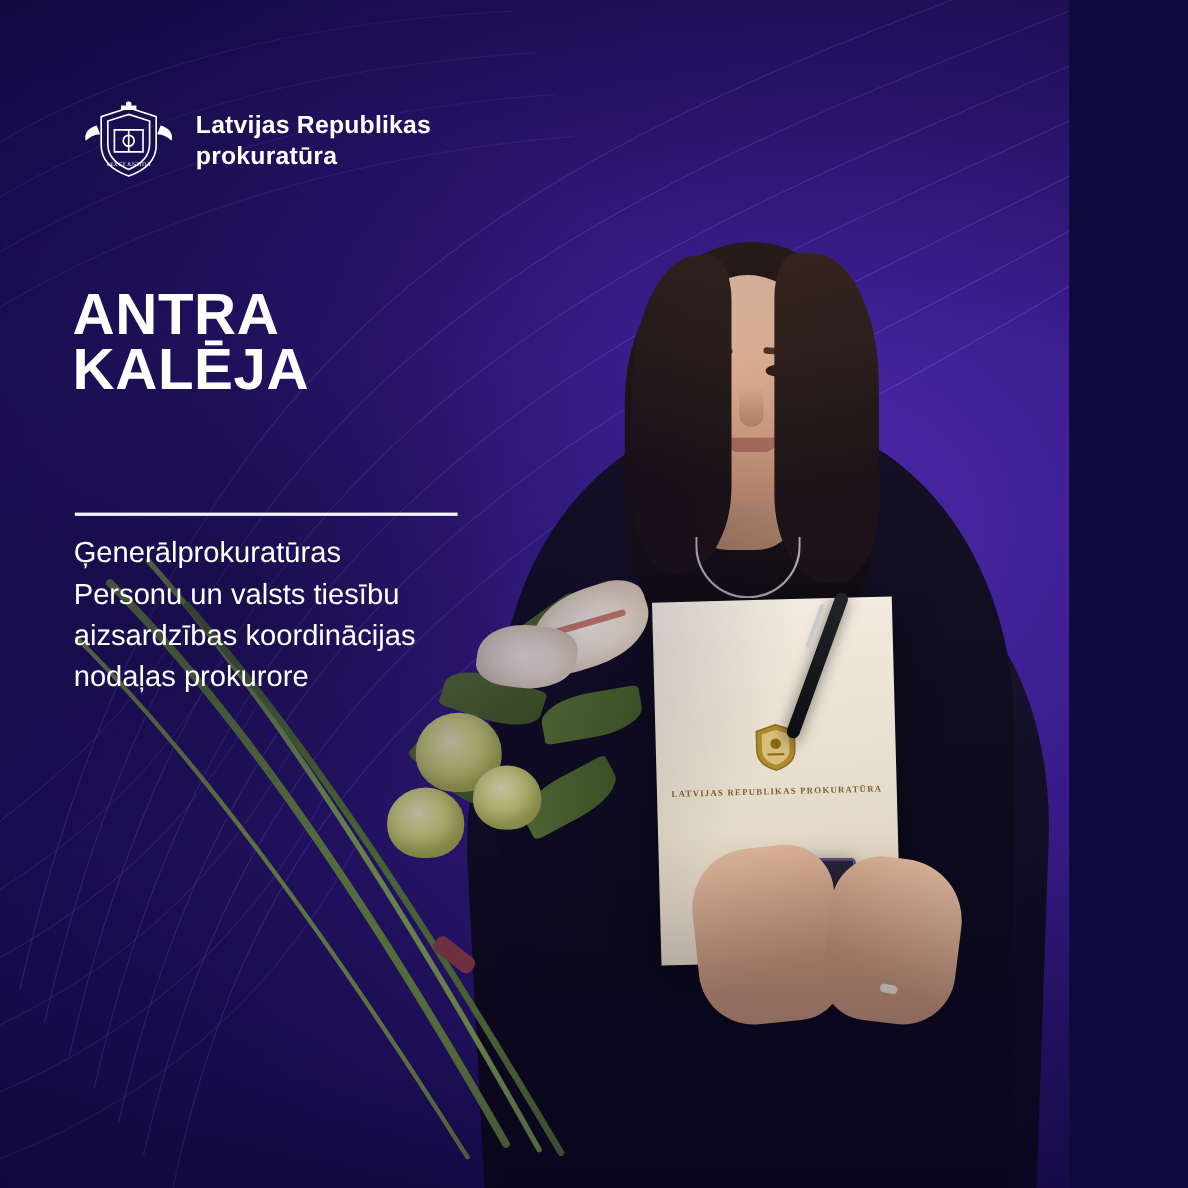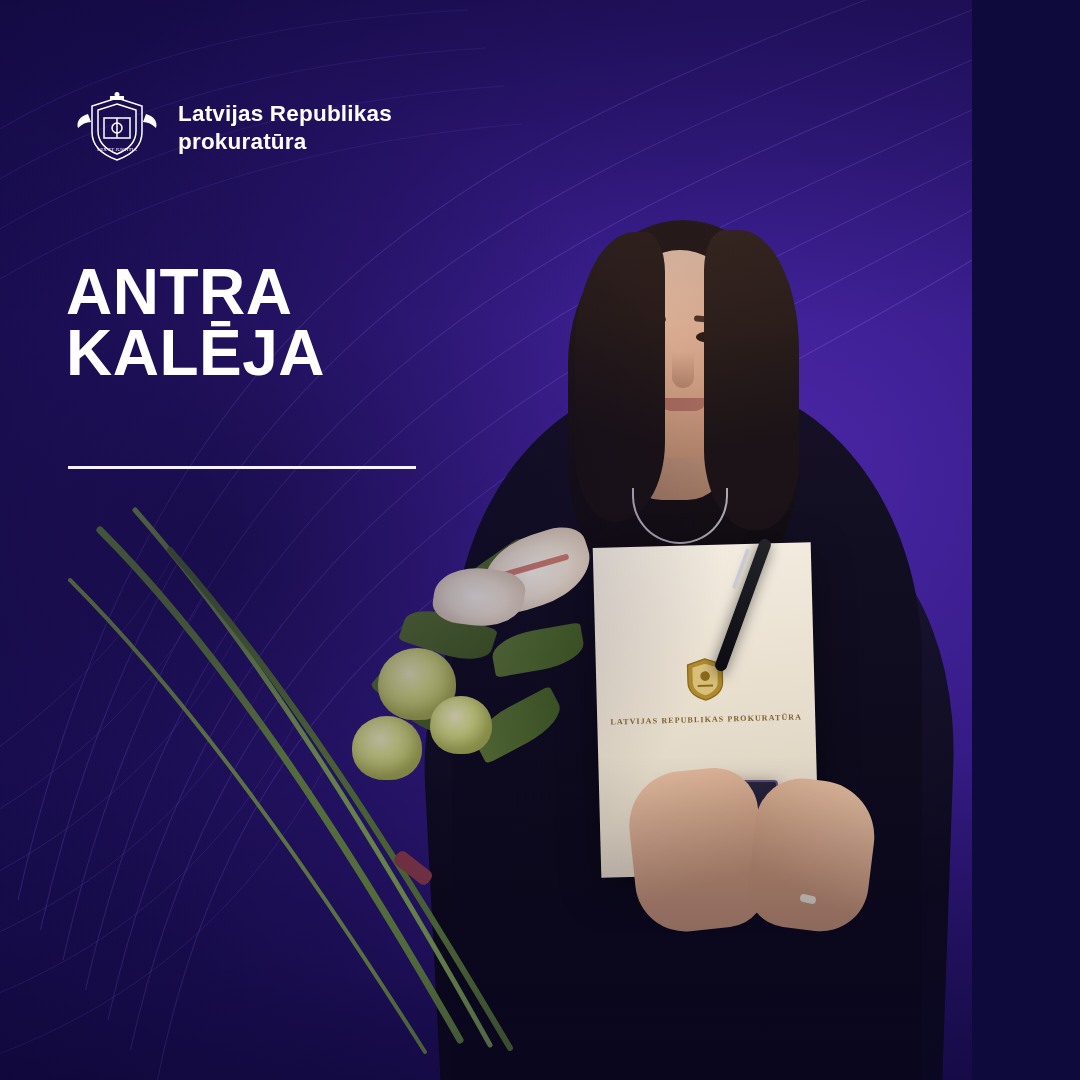--- a/index.html
+++ b/index.html
@@ -53,21 +53,21 @@
     white-space: pre-line;
   }
 
   
   .name {
     position: absolute;
     left: 66px;
     top: 262px;
     width: 520px;
     color: #ffffff;
-    font-size: 64px;
+    font-size: 53px;
     font-weight: 800;
     line-height: 0.95;
     letter-spacing: 0.5px;
     white-space: pre-line;
   }
 
   .divider {
     position: absolute;
     left: 68px;
     top: 466px;
@@ -499,14 +499,18 @@
       </g>
       <text x="43" y="59" fill="#ffffff" font-size="5" text-anchor="middle" font-family="Liberation Serif, serif">LEX ET JUSTITIA</text>
     </svg>
     <div class="logo-text">Latvijas Republikas
 prokuratūra</div>
   </div>
 
   <div class="name">ANTRA
 KALĒJA</div>
   <div class="divider"></div>
+  <div class="role">Ģenerālprokuratūras
+Personu un valsts tiesību
+aizsardzības koordinācijas
+nodaļas prokurore</div>
 
 </div>
 
 </body></html>

